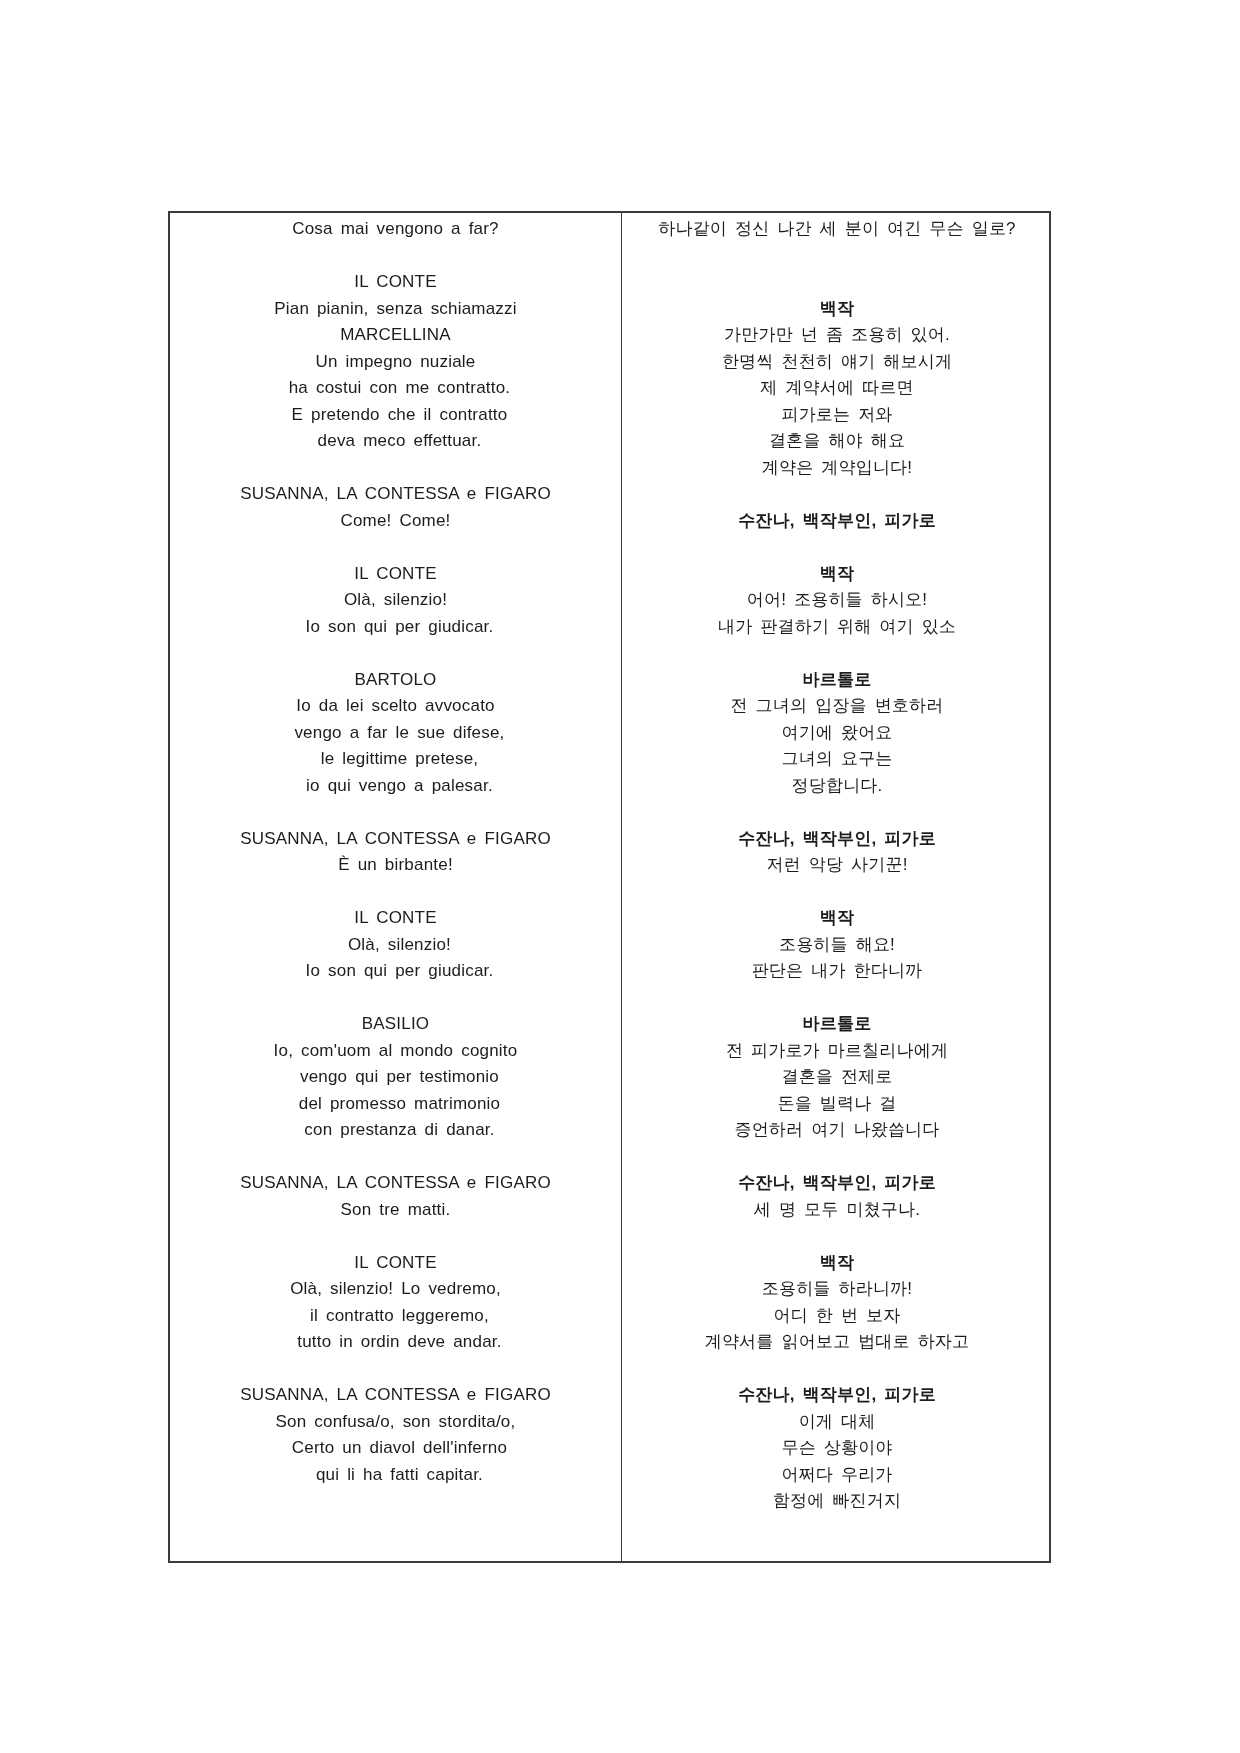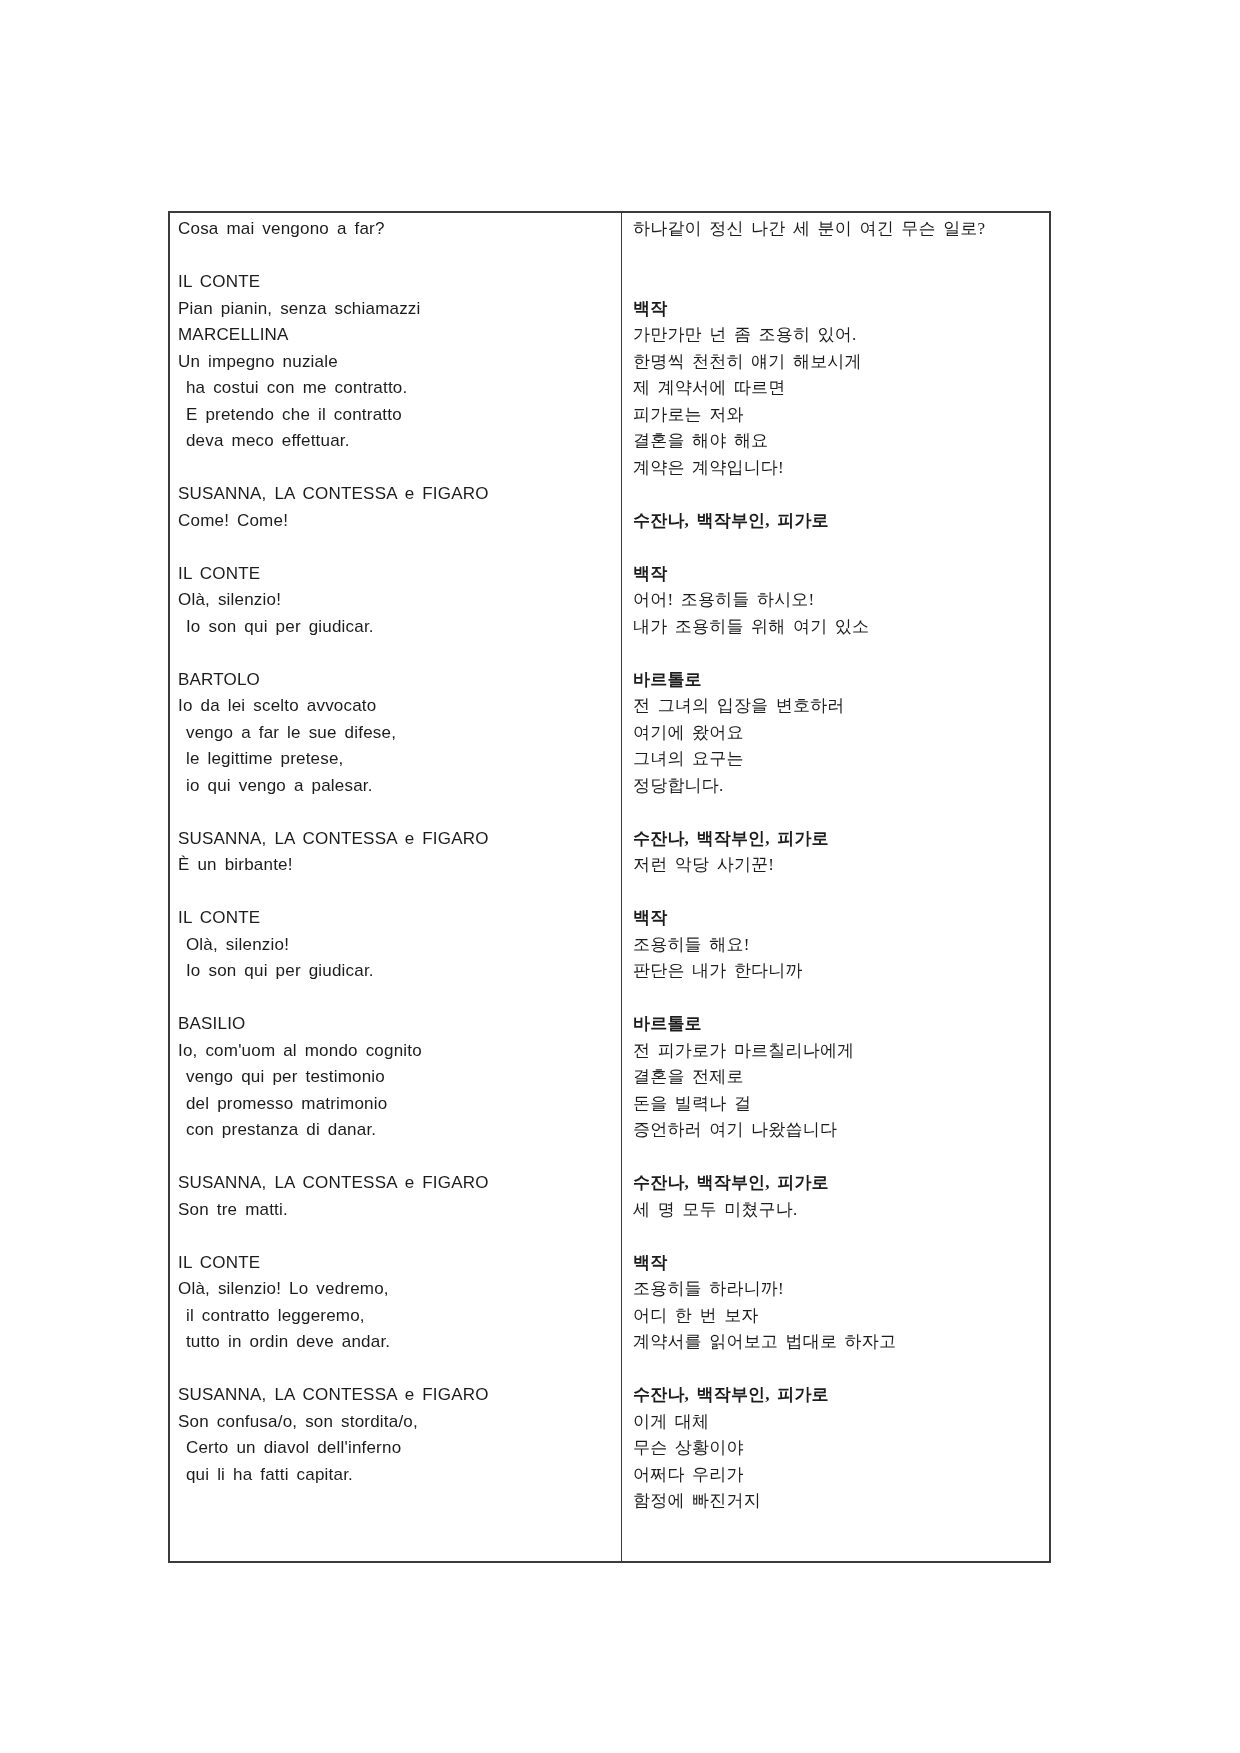--- a/index.html
+++ b/index.html
@@ -29,30 +29,30 @@
     background: #ffffff;
   }
   .cell {
     box-sizing: border-box;
     padding: 3px 8px 4px 8px;
     font-size: 17px;
     line-height: 26.5px;
     color: #1c1c1c;
     letter-spacing: 0.2px;
     word-spacing: 3px;
+    text-align: center;
   }
   .cell-left {
     width: 451px;
     flex: 0 0 auto;
   }
   .cell-right {
     flex: 1 1 auto;
     border-left: 1.5px solid #3b3b3b;
     padding-left: 11px;
-    font-family: Liberation Serif, serif;
   }
   .line {
     white-space: pre-wrap;
     min-height: 26.5px;
   }
   .line.bold {
     font-weight: 700;
   }
 </style>
 </head>
@@ -119,21 +119,21 @@
         <div class="line">한명씩 천천히 얘기 해보시게</div>
         <div class="line">제 계약서에 따르면</div>
         <div class="line">피가로는 저와</div>
         <div class="line">결혼을 해야 해요</div>
         <div class="line">계약은 계약입니다!</div>
         <div class="line">&nbsp;</div>
         <div class="line bold">수잔나, 백작부인, 피가로</div>
         <div class="line">&nbsp;</div>
         <div class="line bold">백작</div>
         <div class="line">어어! 조용히들 하시오!</div>
-        <div class="line">내가 조용히들 위해 여기 있소</div>
+        <div class="line">내가 판결하기 위해 여기 있소</div>
         <div class="line">&nbsp;</div>
         <div class="line bold">바르톨로</div>
         <div class="line">전 그녀의 입장을 변호하러</div>
         <div class="line">여기에 왔어요</div>
         <div class="line">그녀의 요구는</div>
         <div class="line">정당합니다.</div>
         <div class="line">&nbsp;</div>
         <div class="line bold">수잔나, 백작부인, 피가로</div>
         <div class="line">저런 악당 사기꾼!</div>
         <div class="line">&nbsp;</div>

